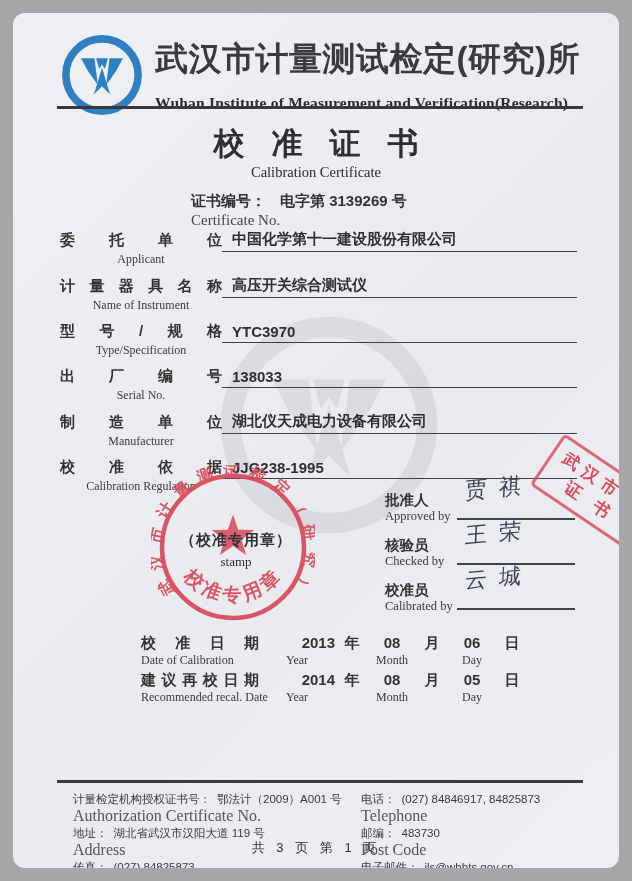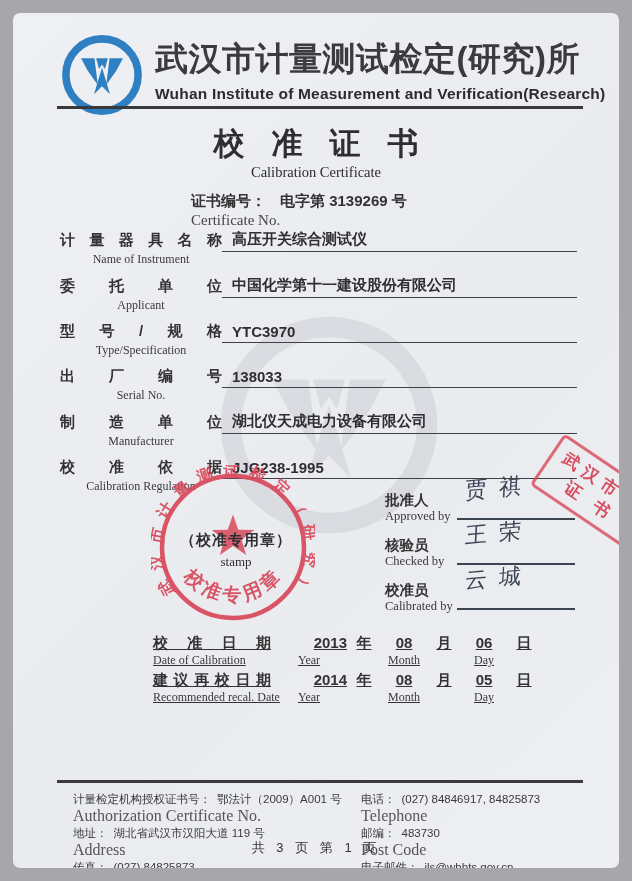--- a/index.html
+++ b/index.html
@@ -3,28 +3,28 @@
 <meta charset="utf-8">
 <style>
   * { margin:0; padding:0; box-sizing:border-box; }
   html,body { width:632px; height:881px; }
   body { background:#a7a7a9; position:relative; overflow:hidden;
          font-family:"Liberation Sans","DejaVu Sans",sans-serif; }
   .serif { font-family:"Liberation Serif","DejaVu Serif",serif; }
 
   .page { position:absolute; left:13px; top:13px; right:13px; bottom:13px;
           background:linear-gradient(135deg,#eef0f4 0%,#e9ebef 55%,#edeff2 100%);
-          border-radius:7px; overflow:hidden; color:#333; }
+          border-radius:12px; overflow:hidden; color:#333; }
 
   
   .logo { position:absolute; left:47px; top:20px; width:84px; height:84px; color:#2f80c3; z-index:1; }
   .org-block { position:absolute; left:142px; top:24px; z-index:1; }
   .org-cn { font-size:33px; font-weight:700; color:#3b3b3d; white-space:nowrap; letter-spacing:.5px; }
-  .org-en { font-size:15.5px; font-weight:700; color:#2c2c2e; margin-top:3px; letter-spacing:.2px;
-            font-family:Liberation Sans, sans-serif; white-space:nowrap; }
+  .org-en { font-size:15.5px; font-weight:700; color:#2c2c2e; margin-top:12px; letter-spacing:.2px;
+            font-family:Liberation Serif, serif; white-space:nowrap; }
   .rule-top { position:absolute; left:44px; right:36px; top:93px; height:3px; background:#39393b; z-index:1; }
 
   
   .title-cn { position:absolute; top:110px; left:0; right:0; text-align:center; font-size:31px;
               font-weight:700; letter-spacing:27px; text-indent:27px; color:#2e2e30; z-index:1; }
   .title-en { position:absolute; top:151px; left:0; right:0; text-align:center; font-size:14.5px;
               color:#2b2b2d; z-index:1; }
   .certno { position:absolute; top:179px; left:178px; font-size:15px; font-weight:700; color:#333; z-index:1; }
   .certno .v { margin-left:14px; }
   .certno-en { position:absolute; top:199px; left:178px; font-size:15px; color:#444; z-index:1; }
@@ -60,21 +60,21 @@
   .stamp-label { position:absolute; left:150px; top:518px; width:146px; text-align:center; z-index:3; }
   .stamp-label-cn { font-size:15px; font-weight:700; color:#2f2f33; letter-spacing:1px; }
   .stamp-label-en { font-size:13px; color:#2f2f33; margin-top:4px;
                     font-family:"Liberation Serif","DejaVu Serif",serif; }
   .edge-stamp { position:absolute; right:-36px; top:448px; transform:rotate(34deg);
                 border:3px solid rgba(216,72,90,.8); border-radius:5px; padding:5px 10px;
                 color:rgba(214,62,82,.92); z-index:2; background:rgba(255,255,255,0.0); }
   .edge-line { font-size:17px; font-weight:700; letter-spacing:6px; white-space:nowrap; text-align:center; }
 
   
-  .dates { position:absolute; left:140px; top:621px; z-index:1;text-decoration:underline; }
+  .dates { position:absolute; left:128px; top:621px; z-index:1; }
   .date-row { margin-bottom:3px; }
   .dl, .de { display:flex; }
   .dc-label { width:118px; font-size:15px; font-weight:700; color:#333;
               text-align:justify; text-align-last:justify; }
   .dc-year { width:76px; text-align:right; font-size:15px; font-weight:700; color:#333; }
   .dc-u { width:34px; text-align:center; font-size:15px; font-weight:700; color:#333; }
   .dc-md { width:46px; text-align:center; font-size:15px; font-weight:700; color:#333; }
   .de-label { width:118px; font-size:12px; color:#3a3a3c; white-space:nowrap;
               font-family:"Liberation Serif","DejaVu Serif",serif; }
   .de-year { width:76px; text-align:center; font-size:12px; color:#3a3a3c;
@@ -128,31 +128,31 @@
   <div class="title-cn">校准证书</div>
   <div class="title-en serif">Calibration Certificate</div>
   <div class="certno">
     <span>证书编号：</span><span class="v">电字第 3139269 号</span>
   </div>
   <div class="certno-en serif">Certificate No.</div>
 
   <div class="fields">
     <div class="field-row">
       <div class="fl">
+          <div class="fl-cn">委托单位</div>
+        <div class="fl-en">Applicant</div>
+        </div>
+      <div class="fv">中国化学第十一建设股份有限公司</div>
+    </div>
+    <div class="field-row">
+      <div class="fl">
           <div class="fl-cn">计量器具名称</div>
         <div class="fl-en">Name of Instrument</div>
         </div>
       <div class="fv">高压开关综合测试仪</div>
-    </div>
-    <div class="field-row">
-      <div class="fl">
-          <div class="fl-cn">委托单位</div>
-        <div class="fl-en">Applicant</div>
-        </div>
-      <div class="fv">中国化学第十一建设股份有限公司</div>
     </div>
     <div class="field-row">
       <div class="fl">
           <div class="fl-cn">型号/规格</div>
         <div class="fl-en">Type/Specification</div>
         </div>
       <div class="fv">YTC3970</div>
     </div>
     <div class="field-row">
       <div class="fl">

